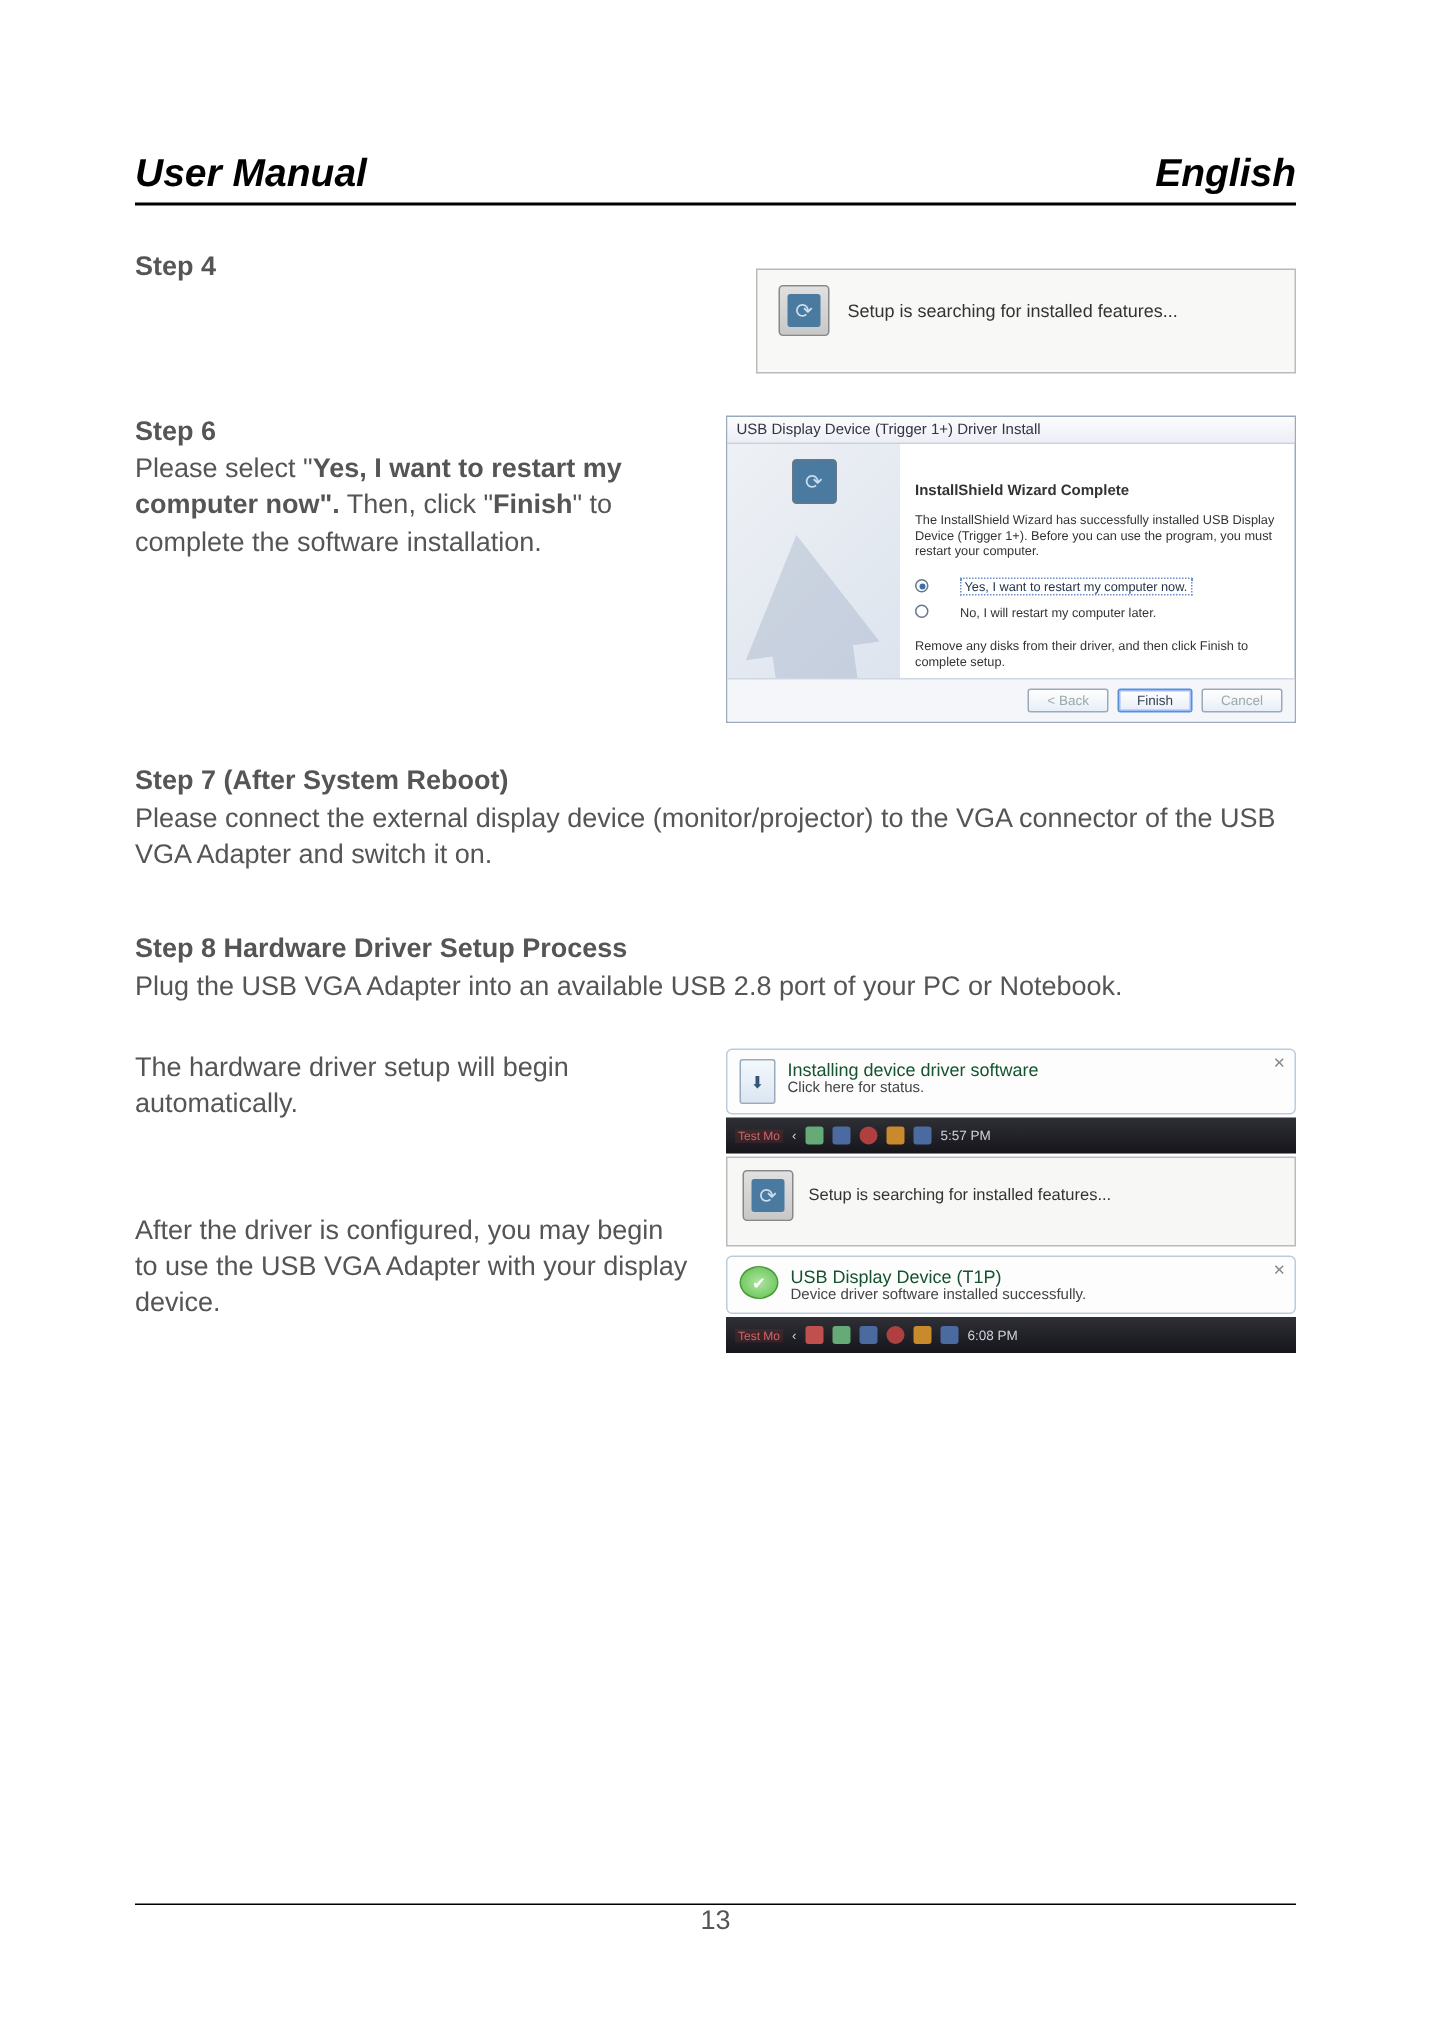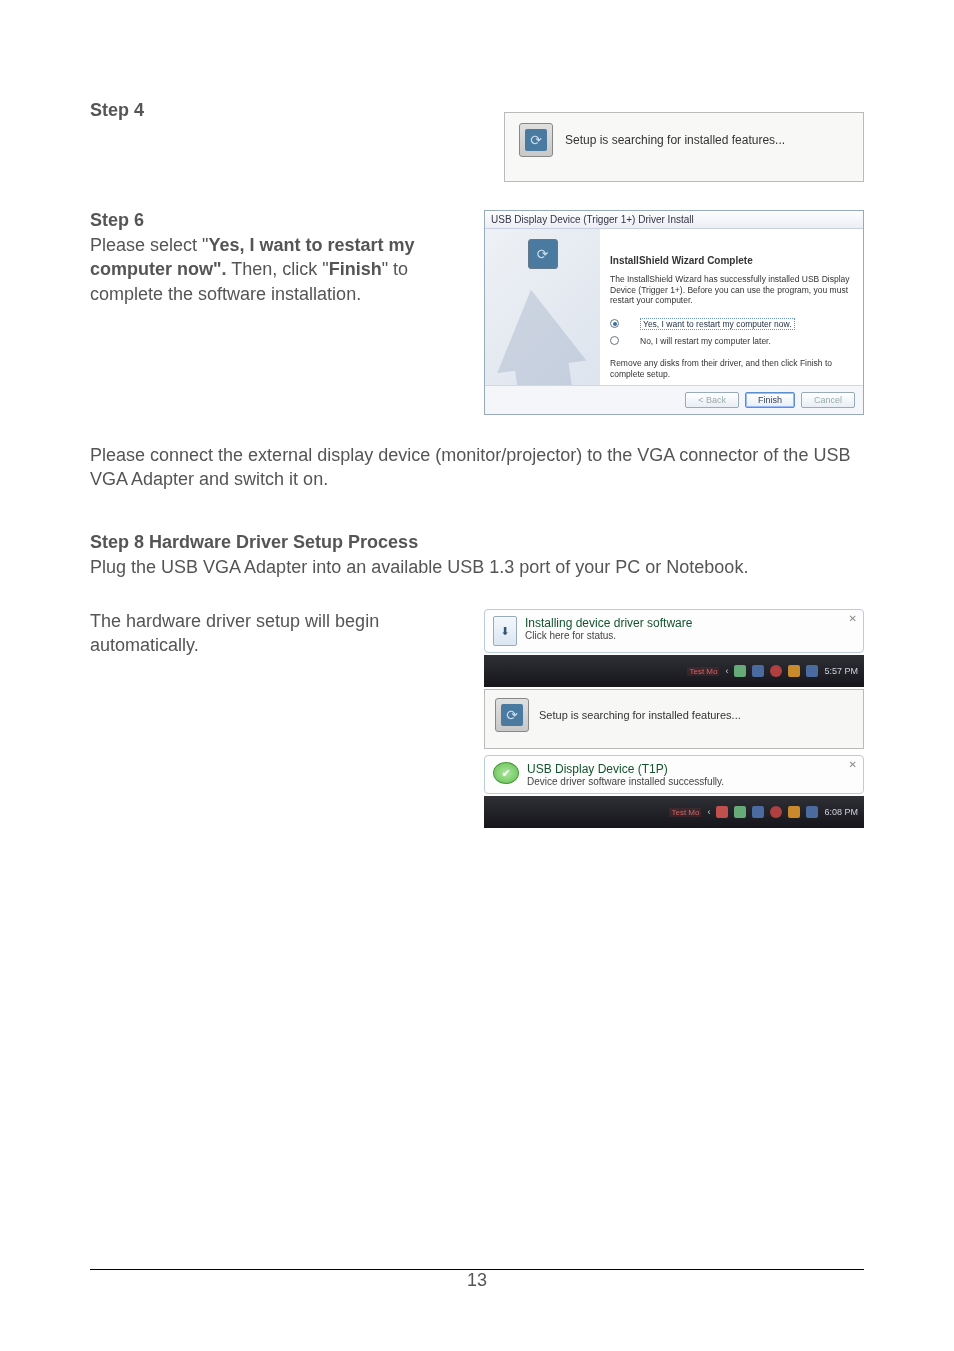--- a/index.html
+++ b/index.html
@@ -215,22 +215,22 @@
   }
   .balloon-title{font-size:12px;color:#14532d;}
   .balloon-sub{font-size:10px;color:#444;}
   .balloon .close{
     position:absolute;right:6px;top:3px;
     font-size:10px;color:#888;
   }
   .taskbar{
     height:24px;
     background:linear-gradient(#2f2f36,#15151b);
-    display:flex;align-items:center;justify-content:flex-end;
-    padding:16px 6px;gap:6px;
+    display:flex;align-items:center;
+    padding:4px 6px;gap:6px;
     font-size:9px;color:#cfd3dc;
   }
   .taskbar .chev{color:#ccd2dd;}
   .taskbar .ico{
     width:12px;height:12px;background:#6a7;border-radius:2px;
   }
   .taskbar .ico.r{background:#c0504d;}
   .taskbar .ico.b{background:#4a6aa0;}
   .taskbar .ico.o{background:#c88a2a;}
   .taskbar .ico.x{background:#b04040;border-radius:50%;}
@@ -259,20 +259,24 @@
   .mt-30{margin-top:30px;}
   .mt-40{margin-top:40px;}
   .mt-60{margin-top:60px;}
 
   b{color:#555;}
 </style>
 </head>
 <body>
 
 <div class="page">
+  <div class="header">
+    <span>User Manual</span>
+    <span>English</span>
+  </div>
 
   <div class="row">
     <div class="col-left">
       <div class="step-heading">Step 4</div>
     </div>
     <div class="col-right">
       <div class="scr1">
         <div class="scr-icon">
             <div class="scr-icon-inner">⟳</div>
           </div>
@@ -311,28 +315,30 @@
         </div>
         <div class="scr2-footer">
           <div class="scr2-btn disabled">&lt; Back</div>
           <div class="scr2-btn primary">Finish</div>
           <div class="scr2-btn disabled">Cancel</div>
         </div>
       </div>
     </div>
   </div>
 
+  <div class="step-heading mt-20">Step 7 (After System Reboot)</div>
   <div class="body-text">Please connect the external display device (monitor/projector) to the VGA connector of the USB VGA Adapter and switch it on.</div>
 
   <div class="step-heading mt-40">Step 8 Hardware Driver Setup Process</div>
-  <div class="body-text">Plug the USB VGA Adapter into an available USB 1.3 port of your PC or Notebook.</div>
+  <div class="body-text">Plug the USB VGA Adapter into an available USB 2.8 port of your PC or Notebook.</div>
 
   <div class="row mt-30">
     <div class="col-left">
       <div class="body-text">The hardware driver setup will begin automatically.</div>
+      <div class="body-text mt-60">After the driver is configured, you may begin to use the USB VGA Adapter with your display device.</div>
     </div>
     <div class="col-right">
       <div class="scr-stack">
 
         <div class="balloon">
           <div class="bicon">⬇</div>
           <div>
             <div class="balloon-title">Installing device driver software</div>
             <div class="balloon-sub">Click here for status.</div>
           </div>

